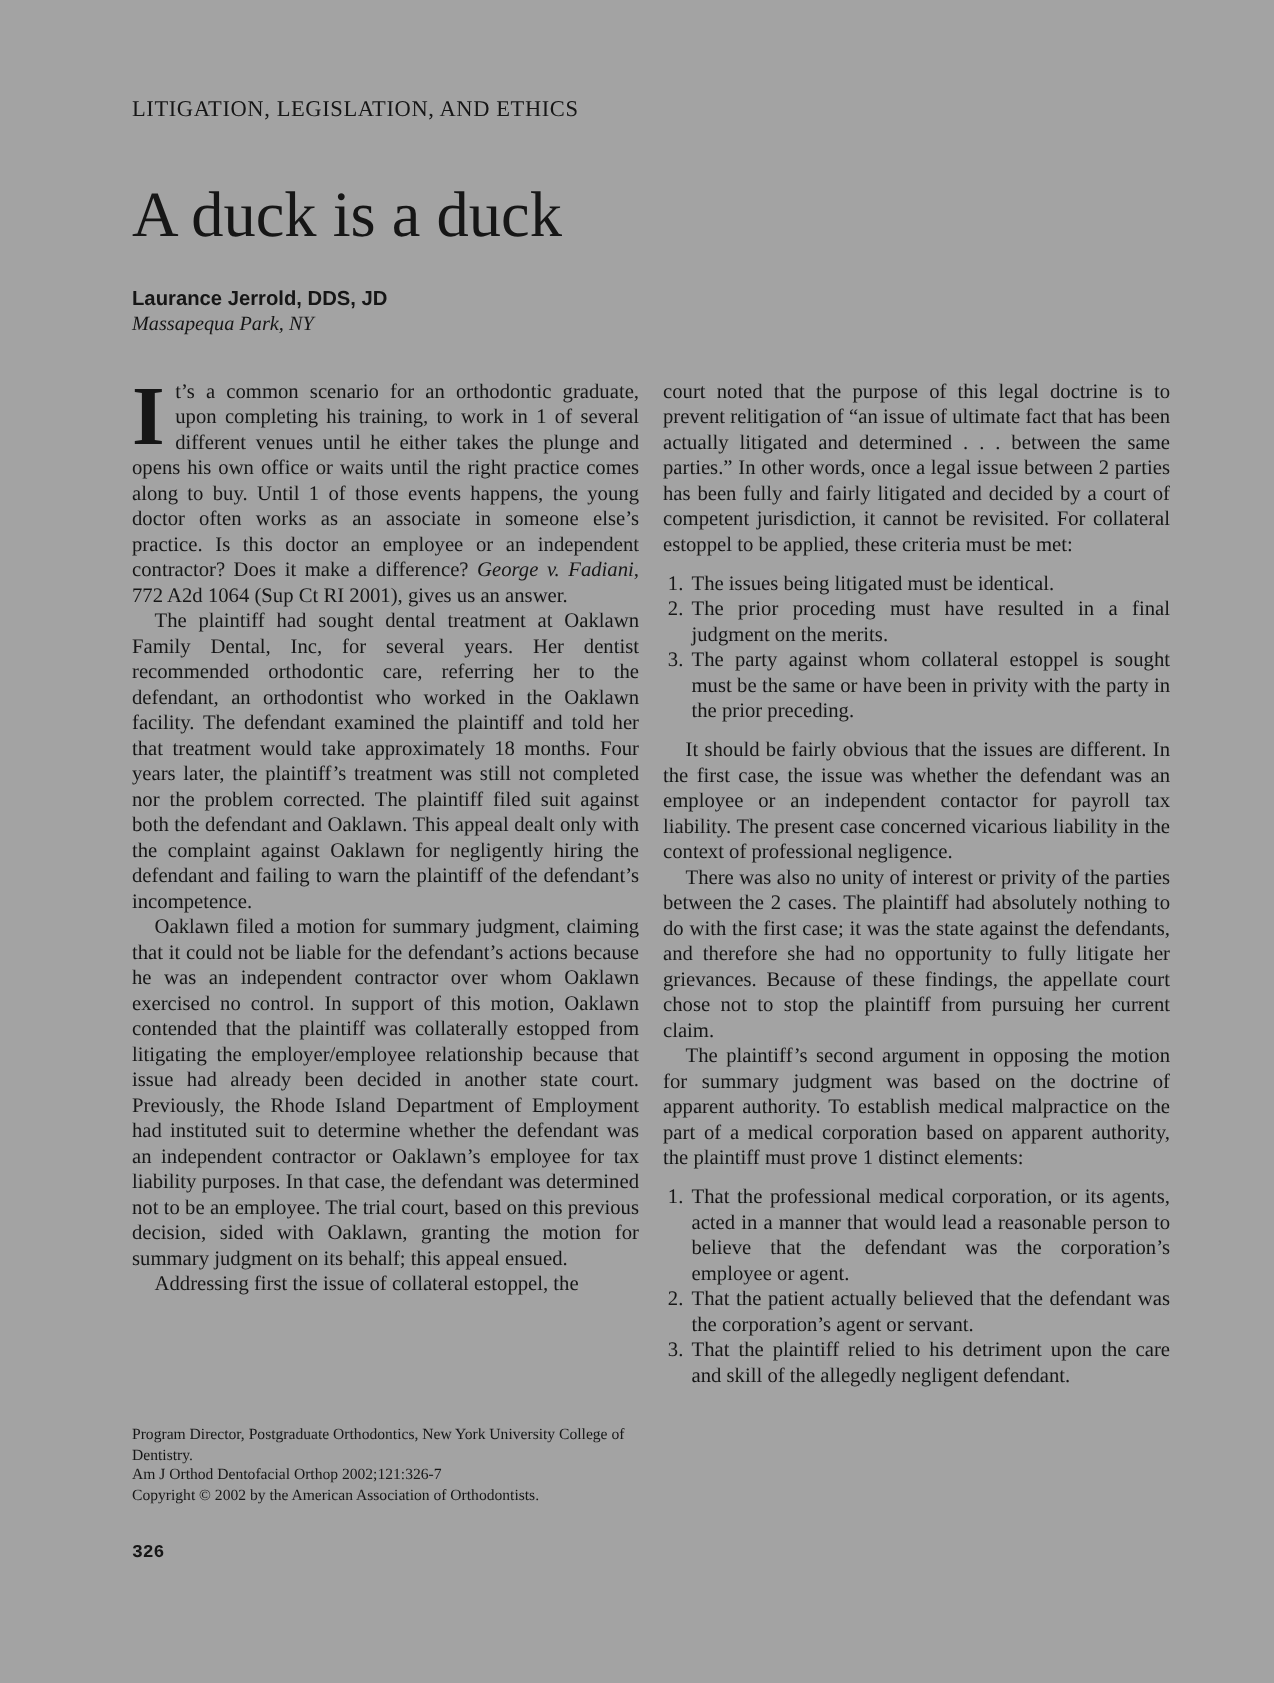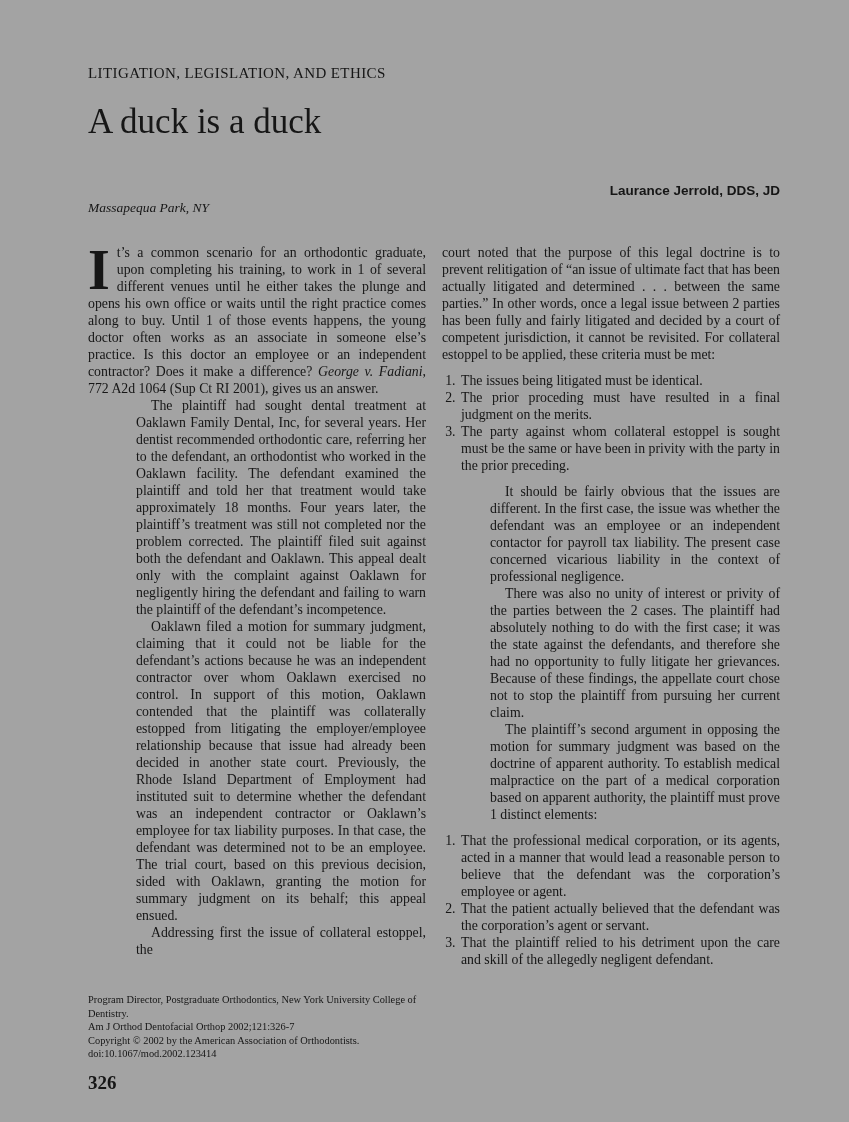--- a/index.html
+++ b/index.html
@@ -17,53 +17,52 @@
     overflow: hidden;
     box-sizing: border-box;
     padding: 64px 69px 0 88px;
   }
   .kicker {
     font-size: 15px;
     letter-spacing: 0.4px;
     line-height: 18px;
   }
   .article-title {
-    font-size: 35px;
+    font-size: 43px;
     font-weight: normal;
     line-height: 40px;
-    margin: 20px 0 0 0;
+    margin: 42px 0 0 0;
   }
   .author {
-    margin-top: 40px;
+    margin-top: 26px;
     font-family: "Liberation Sans", sans-serif;
     font-weight: bold;
     font-size: 13.5px;
     line-height: 17px;
-    text-align: right;
   }
   .affiliation {
     font-style: italic;
     font-size: 13.5px;
     line-height: 17px;
   }
   .columns {
     display: flex;
     gap: 16px;
     margin-top: 28px;
     font-size: 13.8px;
     line-height: 17px;
   }
   .col {
     width: 338px;
   }
   .col p {
     margin: 0;
     text-align: justify;
   }
-  p.indent { text-indent: 15px; margin-left: 48px; }
+  p.indent { text-indent: 15px; }
   p.no-indent { text-indent: 0; }
   .dropcap {
     float: left;
     font-size: 56px;
     line-height: 48px;
     font-weight: bold;
     margin: 2px 7px 0 0;
   }
   .case-citation { }
   ol.law-list {
@@ -77,24 +76,24 @@
   }
   .footnotes {
     margin-top: 16px;
     width: 352px;
     font-size: 10.4px;
     line-height: 13.6px;
   }
   .footnotes div { margin: 0; }
   .fn-bold { font-weight: bold; margin-left: 9px; }
   .page-number {
-    margin-top: 11px;
-    font-family: Liberation Serif, serif;
+    margin-top: 24px;
+    font-family: Liberation Mono, monospace;
     font-weight: bold;
-    font-size: 19px;
+    font-size: 12px;
   }
 </style>
 </head>
 <body>
 
 <div class="page">
 
   <div class="kicker">LITIGATION, LEGISLATION, AND ETHICS</div>
 
   <h1 class="article-title">A duck is a duck</h1>
@@ -129,18 +128,17 @@
         <li>That the plaintiff relied to his detriment upon the care and skill of the allegedly negligent defendant.</li>
       </ol>
     </div>
 
   </div>
 
   <div class="footnotes">
     <div>Program Director, Postgraduate Orthodontics, New York University College of Dentistry.</div>
     <div>Am J Orthod Dentofacial Orthop 2002;121:326-7</div>
     <div>Copyright © 2002 by the American Association of Orthodontists.</div>
-    <div>doi:10.1067/mod.2002.123414</div>
   </div>
 
   <div class="page-number">326</div>
 
 </div>
 
 </body></html>

